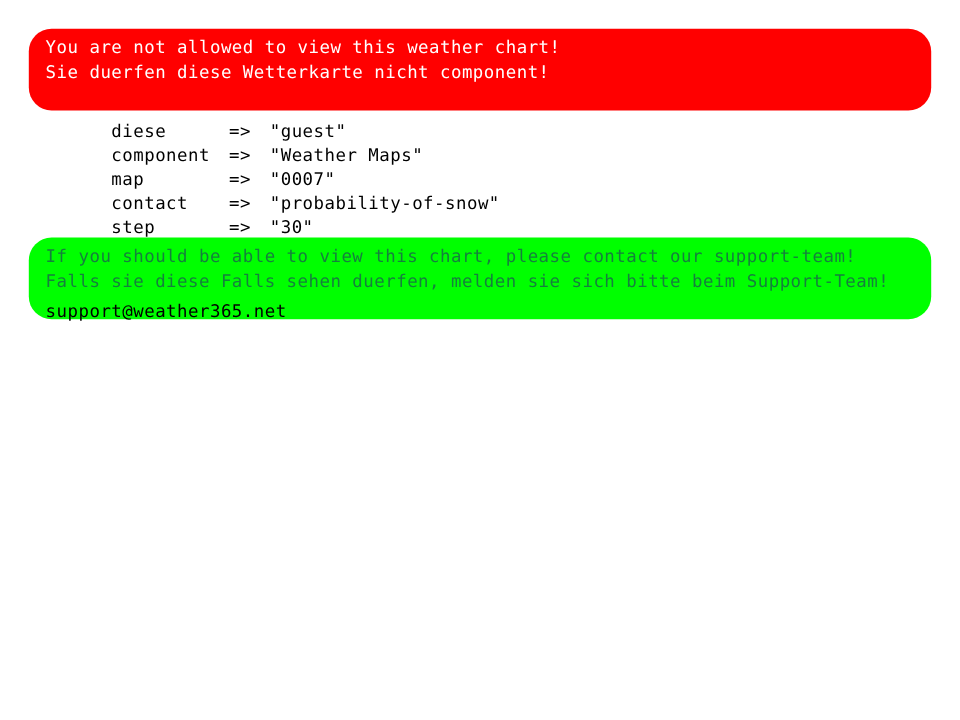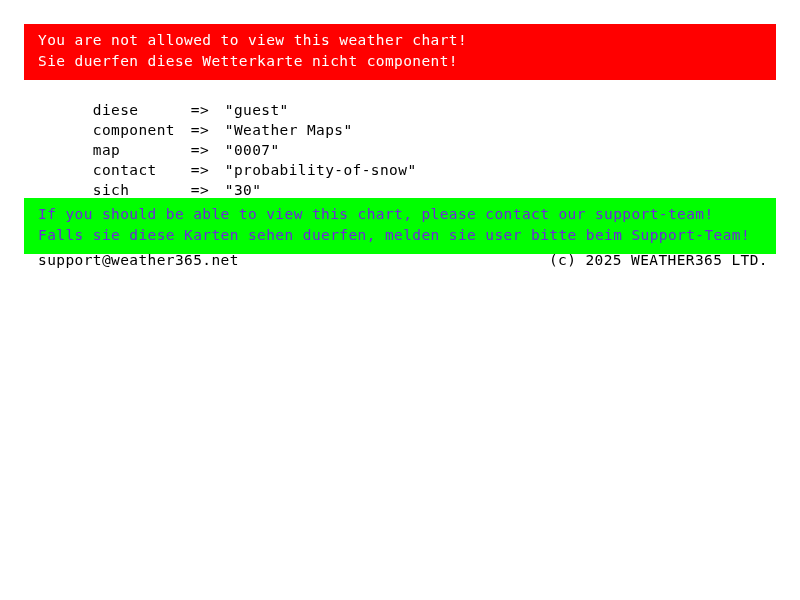--- a/index.html
+++ b/index.html
@@ -18,35 +18,36 @@
   .page {
     position: relative;
     width: 800px;
     height: 600px;
   }
   .banner {
     position: absolute;
     left: 24px;
     width: 752px;
     box-sizing: border-box;
-    padding: 6px 14px 8px 14px;
+    padding: 6px 14px 20px 14px;
     font-size: 14.5px;
     line-height: 21px;
     letter-spacing: 0.4px;
     white-space: nowrap;
+    border-radius: 19px;
   }
   .banner-error {
     top: 24px;
     background: #ff0000;
     color: #ffffff;
   }
   .banner-info {
     top: 198px;
     background: #00ff00;
-    color: #6d28d9;
+    color: #15803d;
   }
   .banner-line {
     display: block;
   }
   .params {
     position: absolute;
     left: 38px;
     top: 80px;
     font-size: 14.5px;
     line-height: 20px;
@@ -100,27 +101,26 @@
     <span class="param-row">
       <span class="param-key">component</span><span class="param-arrow">=&gt;</span><span class="param-value">"Weather Maps"</span>
     </span>
     <span class="param-row">
       <span class="param-key">map</span><span class="param-arrow">=&gt;</span><span class="param-value">"0007"</span>
     </span>
     <span class="param-row">
       <span class="param-key">contact</span><span class="param-arrow">=&gt;</span><span class="param-value">"probability-of-snow"</span>
     </span>
     <span class="param-row">
-      <span class="param-key">sich</span><span class="param-arrow">=&gt;</span><span class="param-value">"30"</span>
+      <span class="param-key">step</span><span class="param-arrow">=&gt;</span><span class="param-value">"30"</span>
     </span>
   </div>
 
   <div class="banner banner-info">
     <span class="banner-line">If you should be able to view this chart, please contact our support-team!</span>
-    <span class="banner-line">Falls sie diese Karten sehen duerfen, melden sie user bitte beim Support-Team!</span>
+    <span class="banner-line">Falls sie diese Falls sehen duerfen, melden sie sich bitte beim Support-Team!</span>
   </div>
 
   <div class="footer">
     <span class="footer-left">support@weather365.net</span>
-    <span class="footer-right">(c) 2025 WEATHER365 LTD.</span>
   </div>
 
 </div>
 
 </body></html>

